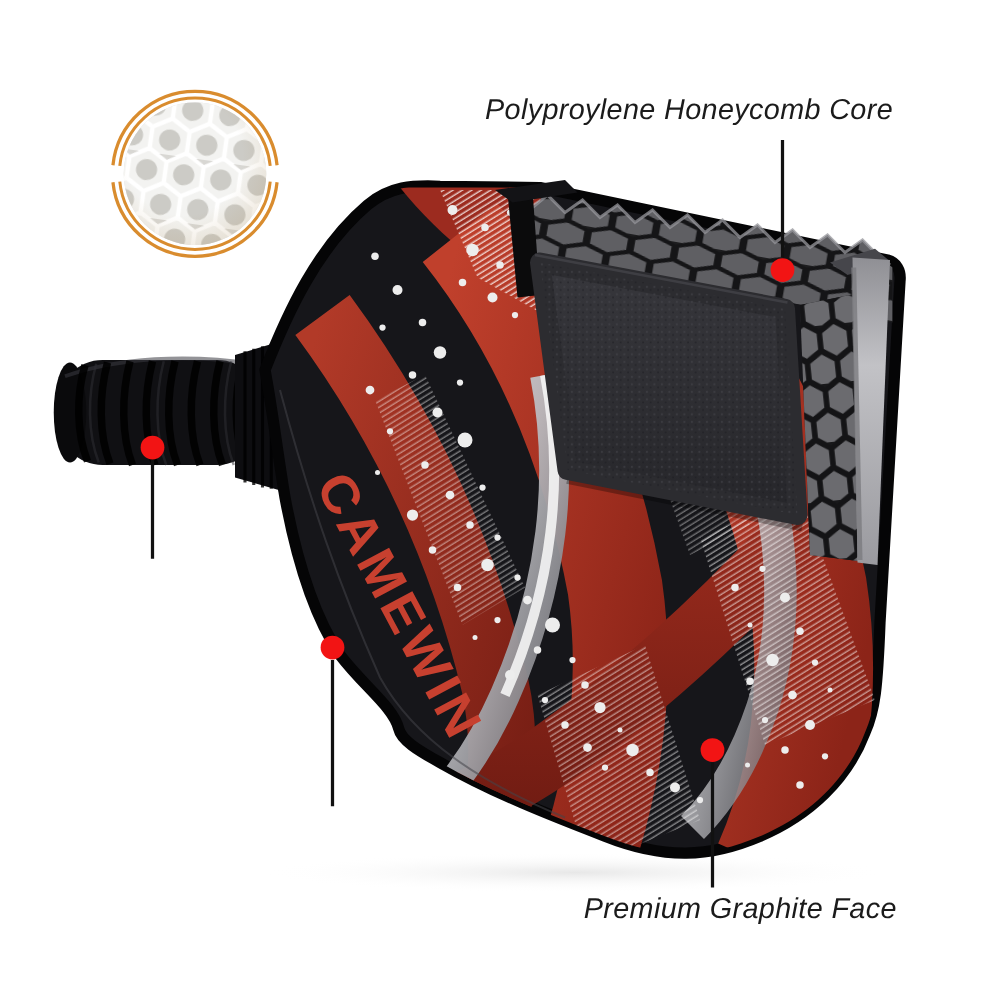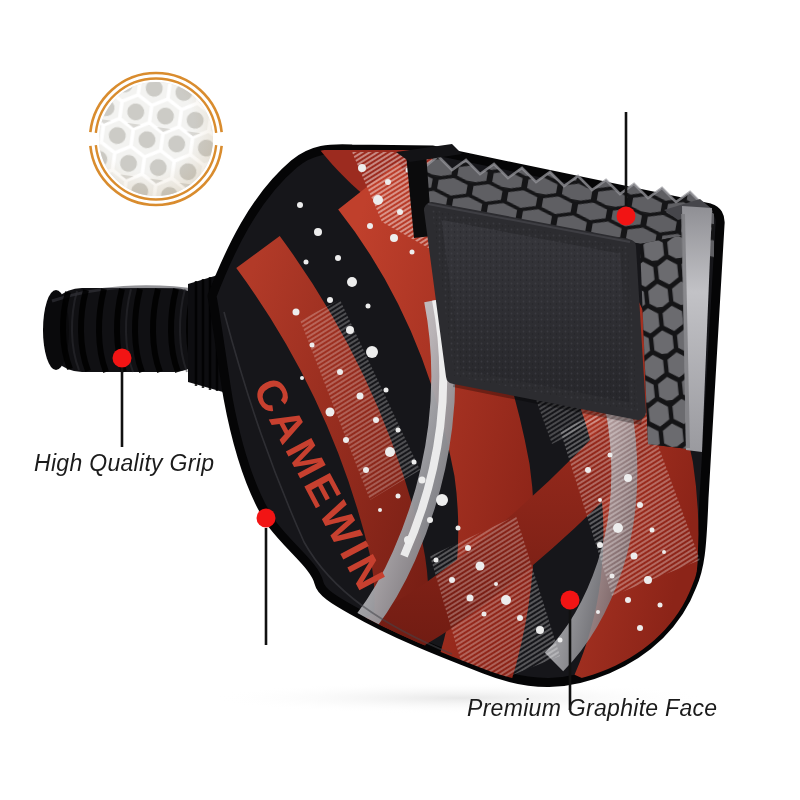--- a/index.html
+++ b/index.html
@@ -4,21 +4,21 @@
 <style>
   html,body{margin:0;padding:0;background:#fff;}
   .stage{position:relative;width:800px;height:800px;background:#ffffff;overflow:hidden;
          font-family:"Liberation Sans",sans-serif;}
   .stage svg{position:absolute;left:0;top:0;}
   .callout-label{position:absolute;font-style:italic;font-size:23px;color:#1b1b1b;
                  white-space:nowrap;letter-spacing:.3px;}
   .lbl-core{left:388px;top:74px;}
   .lbl-grip{left:34px;top:450px;}
   .lbl-edge{left:191px;top:648px;}
-  .lbl-face{left:467px;top:695px;}
+  .lbl-face{left:467px;top:713px;}
 </style>
 </head>
 <body>
 
 <div class="stage">
 
 <svg width="800" height="800" viewBox="0 0 800 800">
   <defs>
 
     <clipPath id="clipFace">
@@ -301,16 +301,16 @@
     <line x1="570" y1="610" x2="570" y2="710"></line>
   </g>
   <g>
     <circle cx="626" cy="216" r="9.5" fill="#f21414"></circle>
     <circle cx="122" cy="358" r="9.5" fill="#f21414"></circle>
     <circle cx="266" cy="518" r="9.5" fill="#f21414"></circle>
     <circle cx="570" cy="600" r="9.5" fill="#f21414"></circle>
   </g>
 </svg>
 
-<div class="callout-label lbl-grip">High Quality Grip</div>
+<div class="callout-label lbl-core">Polyproylene Honeycomb Core</div>
 <div class="callout-label lbl-face">Premium Graphite Face</div>
 
 </div>
 
 </body></html>

